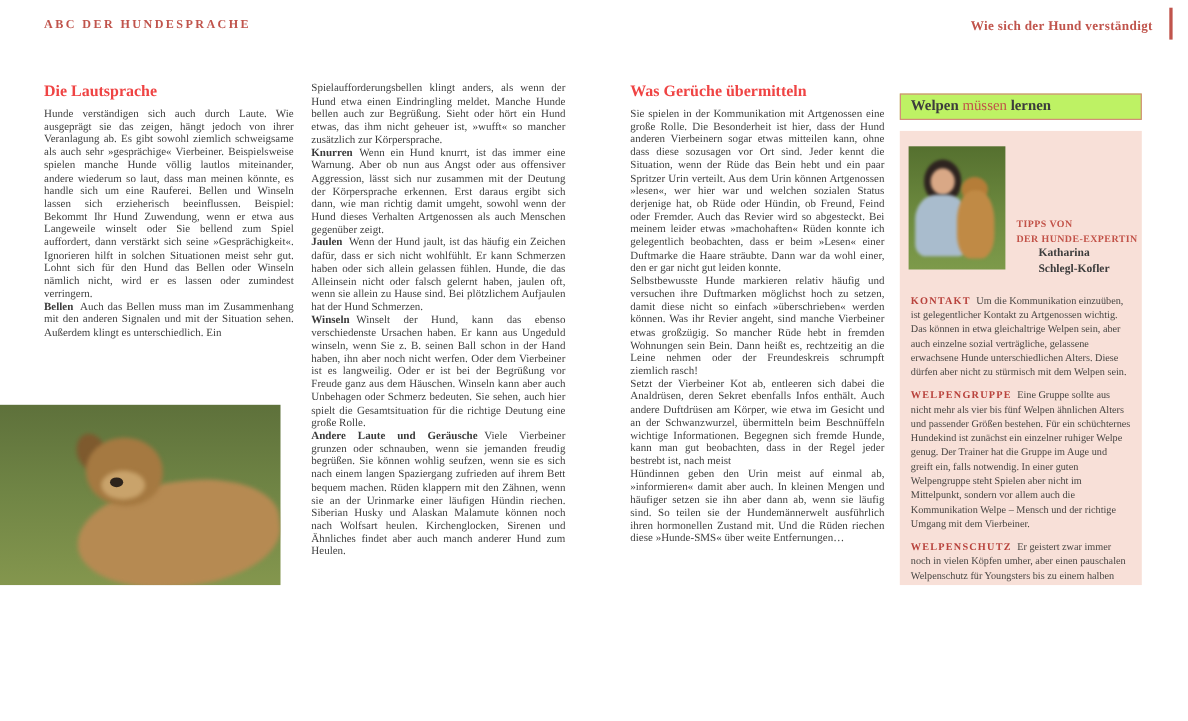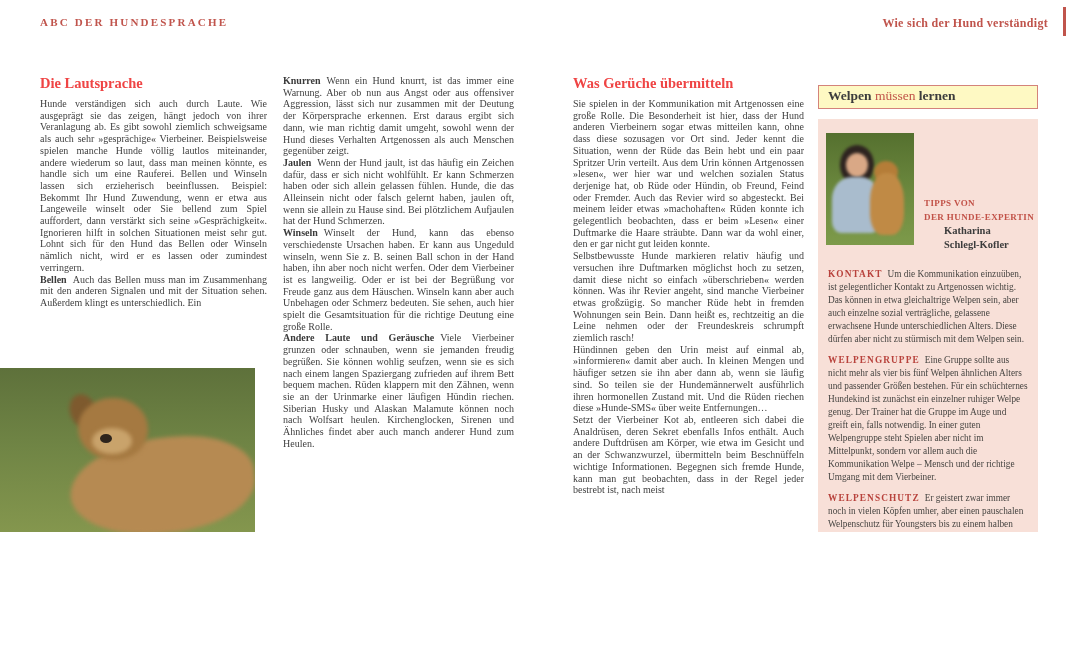--- a/index.html
+++ b/index.html
@@ -27,21 +27,21 @@
   .pl-ear{left:70px;top:26px;width:26px;height:34px;background:#7e5a2e;border-radius:50%;transform:rotate(-18deg);}
   .pl-muzzle{left:92px;top:60px;width:40px;height:26px;background:#c9a36b;border-radius:50%;}
   .pl-nose{left:100px;top:66px;width:12px;height:9px;background:#2d241c;border-radius:50%;filter:none;}
   
   .cap-bar{position:absolute;left:38px;top:557px;width:3px;height:44px;background:#c0544c;}
   .caption{position:absolute;left:48px;top:556px;width:212px;font-size:9.5px;line-height:15px;color:#50504e;}
   .pagenum{position:absolute;top:616px;font-size:15px;color:#5c5c5c;}
   .pn-left{left:42px;}
   .pn-right{left:1026px;}
   
-  .sb-title{position:absolute;left:818px;top:85px;width:220px;box-sizing:border-box;background:#fef9c3;
+  .sb-title{position:absolute;left:818px;top:85px;width:220px;box-sizing:border-box;background:#bef264;
             border:1px solid #d4837a;padding:2px 9px 4px 9px;font-size:13.5px;}
   .t-bold{font-weight:bold;color:#3c3c3c;}
   .t-red{color:#c05349;}
   .sb-panel{position:absolute;left:818px;top:119px;width:220px;height:487px;box-sizing:border-box;
             background:#f8e0d8;border-bottom:2px solid #eba89d;padding:0 10px;}
   .photo-row{position:relative;height:149px;margin:0 -10px;}
   .expert-photo{position:absolute;left:8px;top:14px;width:88px;height:112px;overflow:hidden;
                 background:linear-gradient(180deg,#55702f 0%,#6d8a3f 55%,#7d9a4a 100%);}
   .ep-blur{position:absolute;filter:blur(1.5px);}
   .ep-hair{left:14px;top:12px;width:34px;height:40px;background:#2e2420;border-radius:50%;}
@@ -75,32 +75,33 @@
     <div class="pl-blur pl-ear"></div>
     <div class="pl-blur pl-head"></div>
     <div class="pl-blur pl-muzzle"></div>
     <div class="pl-blur pl-nose"></div>
   </div>
   <div class="cap-bar"></div>
   <div class="caption">Welche Bedeutung die olfaktorische Kommunikation, die Verständigung durch Gerüche, hat, können wir Menschen größtenteils nur erahnen.</div>
   <div class="pagenum pn-left">12</div>
 
   <div class="col col2">
+    <p class="body"><span>Spielaufforderungsbellen klingt anders, als wenn der Hund etwa einen Eindringling meldet. Manche Hunde bellen auch zur Begrüßung. Sieht oder hört ein Hund etwas, das ihm nicht geheuer ist, »wufft« so mancher zusätzlich zur Körpersprache.</span></p>
     <p class="body"><b class="lead">Knurren</b><span>Wenn ein Hund knurrt, ist das immer eine Warnung. Aber ob nun aus Angst oder aus offensiver Aggression, lässt sich nur zusammen mit der Deutung der Körpersprache erkennen. Erst daraus ergibt sich dann, wie man richtig damit umgeht, sowohl wenn der Hund dieses Verhalten Artgenossen als auch Menschen gegenüber zeigt.</span></p>
     <p class="body"><b class="lead">Jaulen</b><span>Wenn der Hund jault, ist das häufig ein Zeichen dafür, dass er sich nicht wohlfühlt. Er kann Schmerzen haben oder sich allein gelassen fühlen. Hunde, die das Alleinsein nicht oder falsch gelernt haben, jaulen oft, wenn sie allein zu Hause sind. Bei plötzlichem Aufjaulen hat der Hund Schmerzen.</span></p>
     <p class="body"><b class="lead">Winseln</b><span>Winselt der Hund, kann das ebenso verschiedenste Ursachen haben. Er kann aus Ungeduld winseln, wenn Sie z. B. seinen Ball schon in der Hand haben, ihn aber noch nicht werfen. Oder dem Vierbeiner ist es langweilig. Oder er ist bei der Begrüßung vor Freude ganz aus dem Häuschen. Winseln kann aber auch Unbehagen oder Schmerz bedeuten. Sie sehen, auch hier spielt die Gesamtsituation für die richtige Deutung eine große Rolle.</span></p>
     <p class="body"><b class="lead">Andere Laute und Geräusche</b><span>Viele Vierbeiner grunzen oder schnauben, wenn sie jemanden freudig begrüßen. Sie können wohlig seufzen, wenn sie es sich nach einem langen Spaziergang zufrieden auf ihrem Bett bequem machen. Rüden klappern mit den Zähnen, wenn sie an der Urinmarke einer läufigen Hündin riechen. Siberian Husky und Alaskan Malamute können noch nach Wolfsart heulen. Kirchenglocken, Sirenen und Ähnliches findet aber auch manch anderer Hund zum Heulen.</span></p>
   </div>
 
   <div class="col col3">
     <h2>Was Gerüche übermitteln</h2>
     <p class="body">Sie spielen in der Kommunikation mit Artgenossen eine große Rolle. Die Besonderheit ist hier, dass der Hund anderen Vierbeinern sogar etwas mitteilen kann, ohne dass diese sozusagen vor Ort sind. Jeder kennt die Situation, wenn der Rüde das Bein hebt und ein paar Spritzer Urin verteilt. Aus dem Urin können Artgenossen »lesen«, wer hier war und welchen sozialen Status derjenige hat, ob Rüde oder Hündin, ob Freund, Feind oder Fremder. Auch das Revier wird so abgesteckt. Bei meinem leider etwas »machohaften« Rüden konnte ich gelegentlich beobachten, dass er beim »Lesen« einer Duftmarke die Haare sträubte. Dann war da wohl einer, den er gar nicht gut leiden konnte.</p>
     <p class="body">Selbstbewusste Hunde markieren relativ häufig und versuchen ihre Duftmarken möglichst hoch zu setzen, damit diese nicht so einfach »überschrieben« werden können. Was ihr Revier angeht, sind manche Vierbeiner etwas großzügig. So mancher Rüde hebt in fremden Wohnungen sein Bein. Dann heißt es, rechtzeitig an die Leine nehmen oder der Freundeskreis schrumpft ziemlich rasch!</p>
+    <p class="body">Setzt der Vierbeiner Kot ab, entleeren sich dabei die Analdrüsen, deren Sekret ebenfalls Infos enthält. Auch andere Duftdrüsen am Körper, wie etwa im Gesicht und an der Schwanzwurzel, übermitteln beim Beschnüffeln wichtige Informationen. Begegnen sich fremde Hunde, kann man gut beobachten, dass in der Regel jeder bestrebt ist, nach meist</p>
     <p class="body">Hündinnen geben den Urin meist auf einmal ab, »informieren« damit aber auch. In kleinen Mengen und häufiger setzen sie ihn aber dann ab, wenn sie läufig sind. So teilen sie der Hundemännerwelt ausführlich ihren hormonellen Zustand mit. Und die Rüden riechen diese »Hunde-SMS« über weite Entfernungen…</p>
-    <p class="body">Setzt der Vierbeiner Kot ab, entleeren sich dabei die Analdrüsen, deren Sekret ebenfalls Infos enthält. Auch andere Duftdrüsen am Körper, wie etwa im Gesicht und an der Schwanzwurzel, übermitteln beim Beschnüffeln wichtige Informationen. Begegnen sich fremde Hunde, kann man gut beobachten, dass in der Regel jeder bestrebt ist, nach meist</p>
   </div>
 
   <div class="sb-title">
     <span class="t-bold">Welpen</span>
     <span class="t-red">müssen</span>
     <span class="t-bold">lernen</span>
   </div>
   <div class="sb-panel">
     <div class="photo-row">
       <div class="expert-photo">

